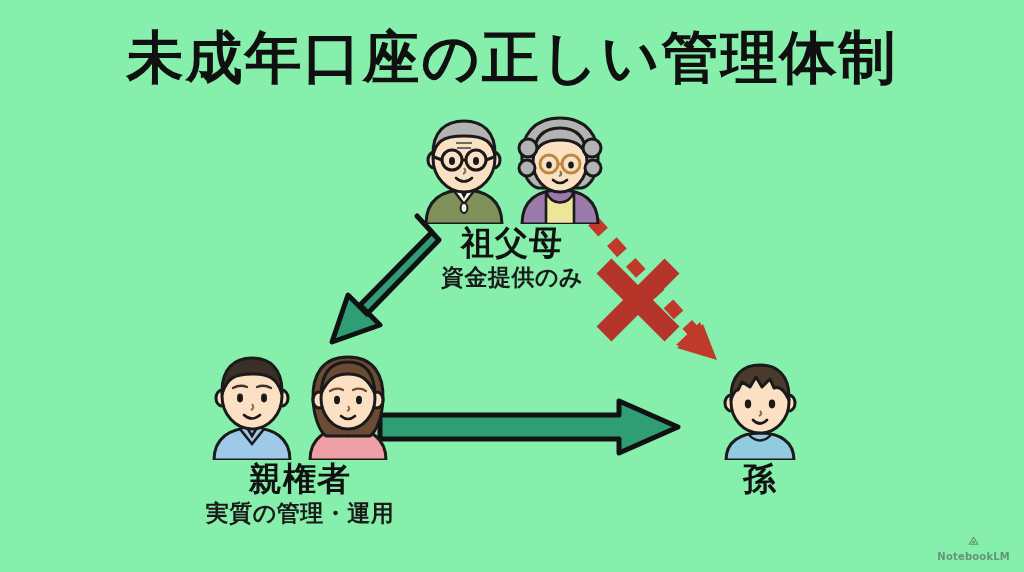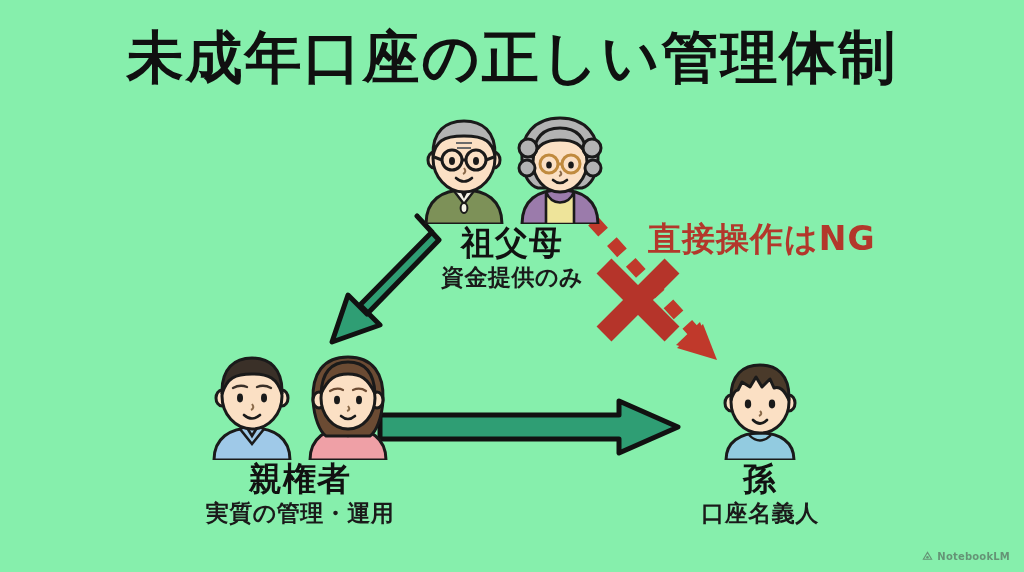--- a/index.html
+++ b/index.html
@@ -92,20 +92,21 @@
 
   
   .watermark {
     position: absolute;
     right: 14px;
     bottom: 10px;
     display: flex;
     align-items: center;
     gap: 4px;
     opacity: 0.55;
+    flex-direction: column;
   }
   .watermark .wm-text {
     font-size: 10px;
     font-weight: 700;
     color: #4a4a4a;
     letter-spacing: 0.2px;
   }
 </style>
 </head>
 <body>
@@ -129,21 +130,20 @@
       <polygon points="717,360 677,348 703,324" fill="#c0392b" stroke="none"></polygon>
       <polygon points="713,356 676,345 700,322" fill="#c0392b" stroke="none"></polygon>
     </g>
 
     <g>
       <line x1="604" y1="266" x2="672" y2="334" stroke="#b5342a" stroke-width="21" stroke-linecap="butt"></line>
       <line x1="672" y1="266" x2="604" y2="334" stroke="#b5342a" stroke-width="21" stroke-linecap="butt"></line>
     </g>
   </svg>
 
-  <div class="ng-text">直接操作はNG</div>
 
   <div class="node" id="node-parents">
     <div class="figure-row">
 
       <svg width="96" height="108" viewBox="0 0 96 108">
 
         <path d="M10 108 C10 86 26 76 48 76 C70 76 86 86 86 108 Z" fill="#9fc9e8" stroke="#1a1a1a" stroke-width="3"></path>
 
         <path d="M36 77 L48 92 L60 77 L54 74 L48 84 L42 74 Z" fill="#9fc9e8" stroke="#1a1a1a" stroke-width="2.6"></path>
 
@@ -282,21 +282,20 @@
 
         <ellipse cx="36" cy="44" rx="3.2" ry="4.4" fill="#1a1a1a"></ellipse>
         <ellipse cx="60" cy="44" rx="3.2" ry="4.4" fill="#1a1a1a"></ellipse>
 
         <path d="M48 51 q3 3 -1 5" fill="none" stroke="#8a6a4a" stroke-width="2"></path>
         <path d="M41 60 q7 7 14 0" fill="none" stroke="#1a1a1a" stroke-width="2.6" stroke-linecap="round"></path>
       </svg>
 
     </div>
     <div class="label-main">孫</div>
-    <div class="label-sub">口座名義人</div>
   </div>
 
   <div class="watermark">
     <svg width="11" height="11" viewBox="0 0 16 16">
       <path d="M8 2 L14 12 L2 12 Z" fill="none" stroke="#4a4a4a" stroke-width="1.6"></path>
       <circle cx="8" cy="9" r="1.8" fill="#4a4a4a"></circle>
     </svg>
     <span class="wm-text">NotebookLM</span>
   </div>
 

